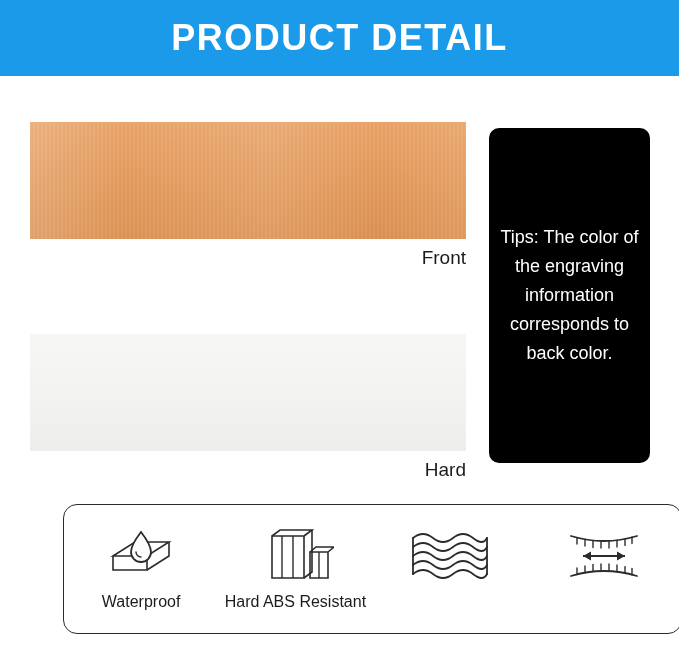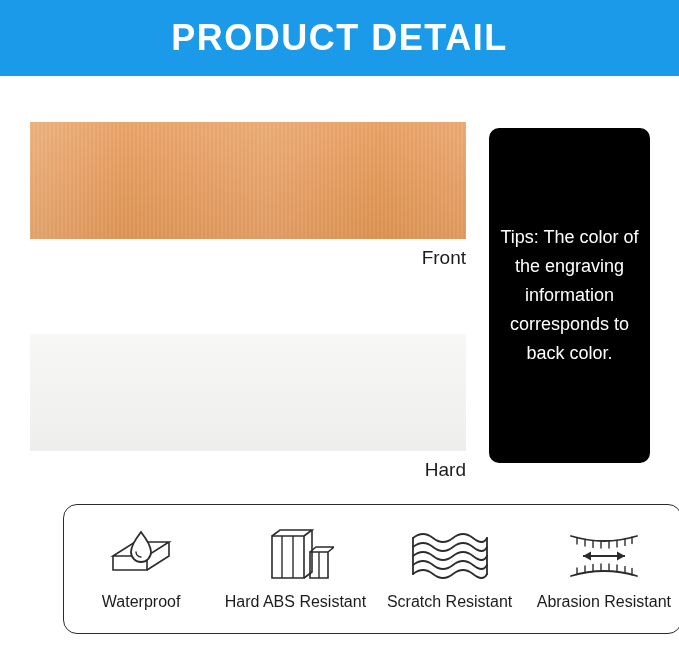--- a/index.html
+++ b/index.html
@@ -204,21 +204,20 @@
         <svg width="86" height="62" viewBox="0 0 86 62">
           <path d="M6 12 q10 -8 20 0 t20 0 t20 0 t14 0" fill="none" stroke="#2b2b2b" stroke-width="1.8" stroke-linecap="round"></path>
           <path d="M6 21 q10 -8 20 0 t20 0 t20 0 t14 0" fill="none" stroke="#2b2b2b" stroke-width="1.8" stroke-linecap="round"></path>
           <path d="M6 30 q10 -8 20 0 t20 0 t20 0 t14 0" fill="none" stroke="#2b2b2b" stroke-width="1.8" stroke-linecap="round"></path>
           <path d="M6 39 q10 -8 20 0 t20 0 t20 0 t14 0" fill="none" stroke="#2b2b2b" stroke-width="1.8" stroke-linecap="round"></path>
           <path d="M6 48 q10 -8 20 0 t20 0 t20 0 t14 0" fill="none" stroke="#2b2b2b" stroke-width="1.8" stroke-linecap="round"></path>
           <path d="M6 12 L6 48" fill="none" stroke="#2b2b2b" stroke-width="1.8" stroke-linecap="round"></path>
           <path d="M80 12 L80 48" fill="none" stroke="#2b2b2b" stroke-width="1.8" stroke-linecap="round"></path>
         </svg>
       </div>
-      <div class="feature-label">Scratch Resistant</div>
     </div>
 
     <div class="feature">
       <div class="feature-icon">
         <svg width="86" height="62" viewBox="0 0 86 62">
           <path d="M10 10 q33 10 66 0" fill="none" stroke="#2b2b2b" stroke-width="1.8" stroke-linecap="round"></path>
           <path d="M10 50 q33 -10 66 0" fill="none" stroke="#2b2b2b" stroke-width="1.8" stroke-linecap="round"></path>
           <g stroke="#2b2b2b" stroke-width="1.4" stroke-linecap="round">
             <line x1="16" y1="11.5" x2="16" y2="18"></line>
             <line x1="24" y1="13.5" x2="24" y2="20"></line>
@@ -235,17 +234,16 @@
             <line x1="48" y1="44.6" x2="48" y2="38"></line>
             <line x1="56" y1="45.6" x2="56" y2="39"></line>
             <line x1="64" y1="47.2" x2="64" y2="40.6"></line>
             <line x1="71" y1="49" x2="71" y2="42.4"></line>
           </g>
           <line x1="22" y1="30" x2="64" y2="30" stroke="#2b2b2b" stroke-width="2"></line>
           <path d="M22 30 L30 25.5 L30 34.5 Z" fill="#2b2b2b"></path>
           <path d="M64 30 L56 25.5 L56 34.5 Z" fill="#2b2b2b"></path>
         </svg>
       </div>
-      <div class="feature-label">Abrasion Resistant</div>
     </div>
 
   </div>
 </div>
 
 </body></html>

